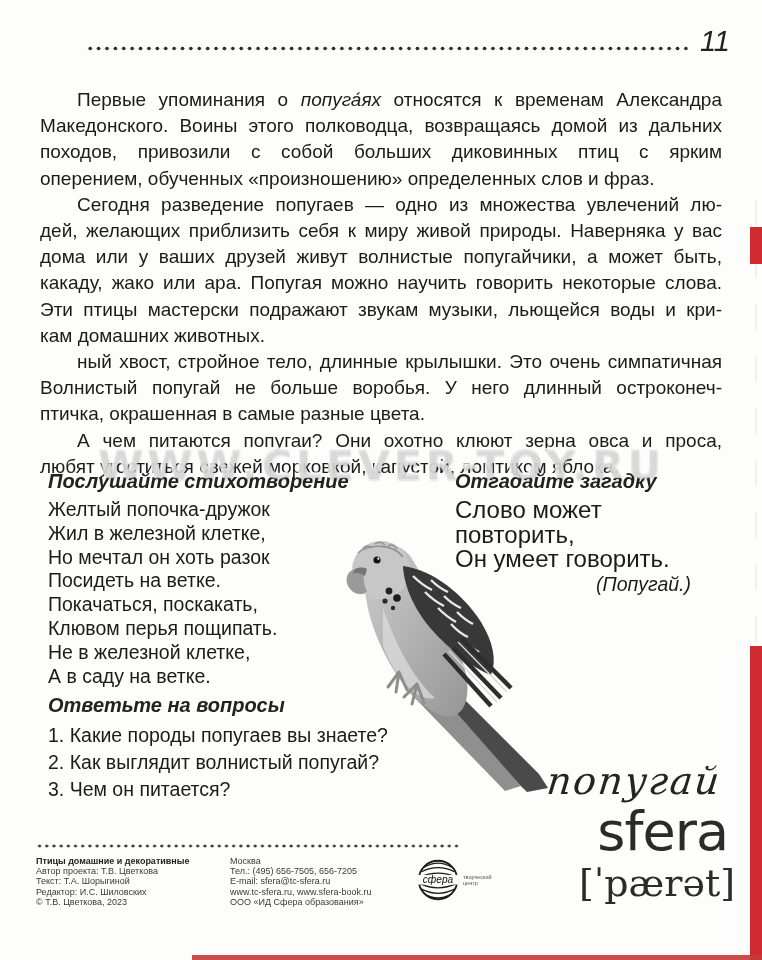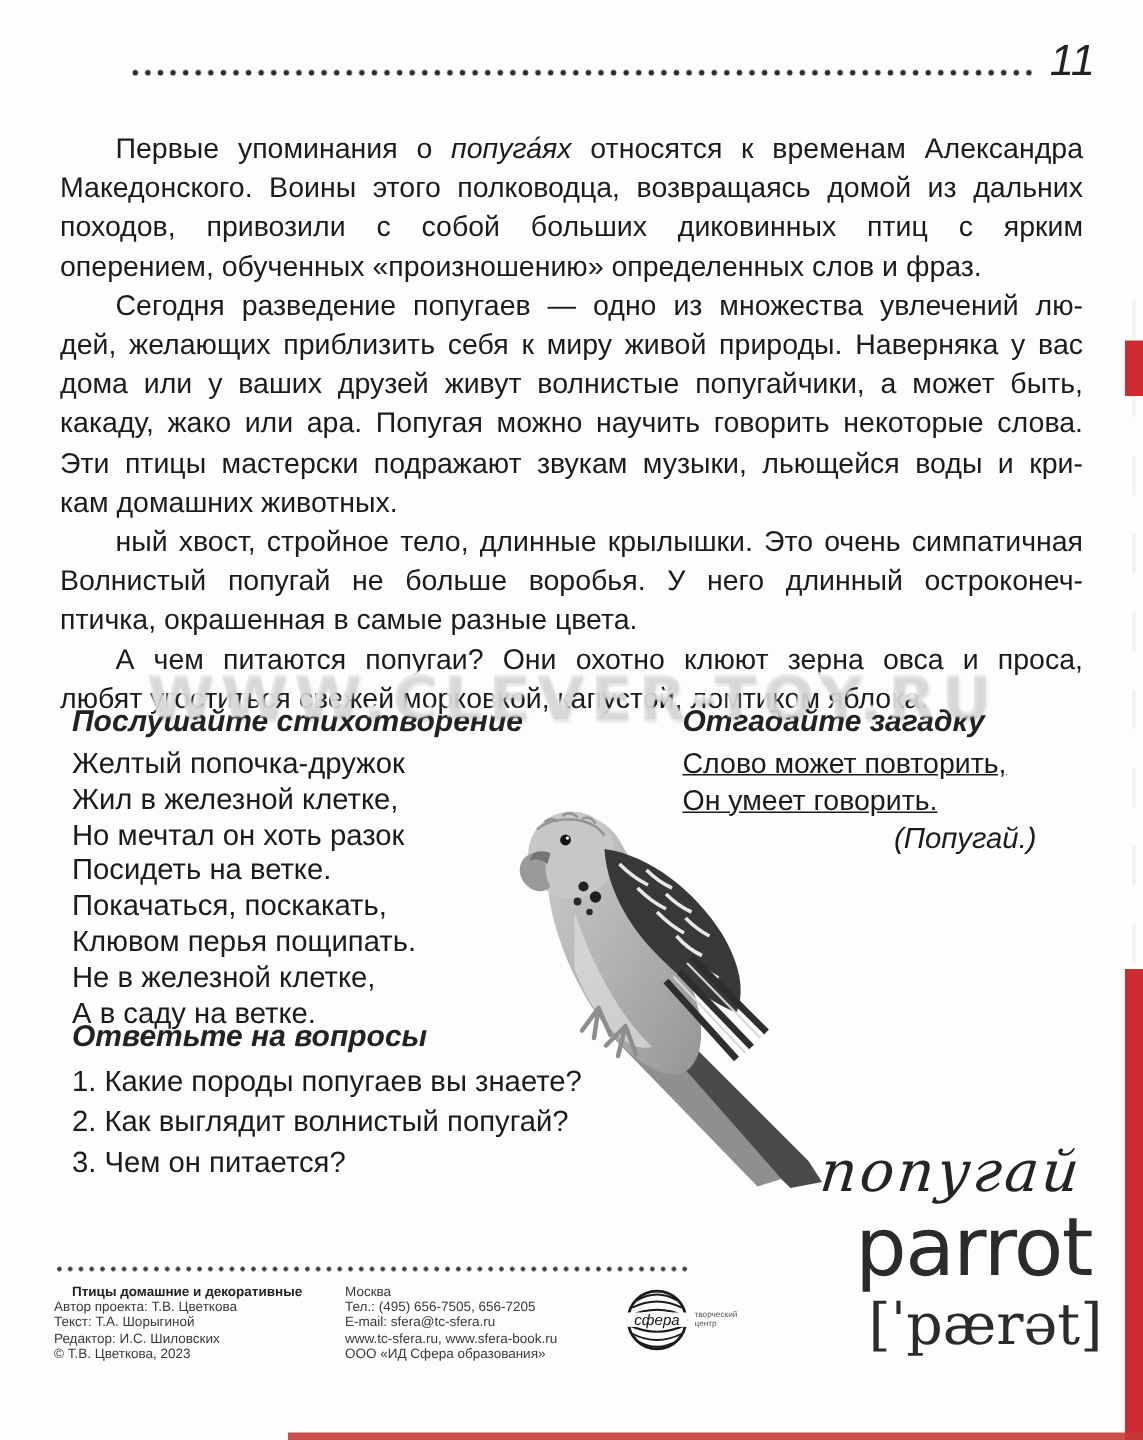--- a/index.html
+++ b/index.html
@@ -26,41 +26,41 @@
     font-family:"DejaVu Sans",sans-serif;font-weight:bold;font-size:41px;letter-spacing:4px;
     color:rgba(140,140,140,0.14);
     text-shadow:1px 2px 2px rgba(0,0,0,0.10), -1px -1px 1px rgba(255,255,255,0.9);
   }
   
   .col{position:absolute;top:469px;}
   .col-left{left:48px;width:360px;}
   .col-right{left:455px;width:272px;}
   .sec-heading{margin:0 0 5px 0;font-style:italic;font-weight:bold;font-size:20px;line-height:24px;color:#222;}
   .poem .line{font-size:19.5px;line-height:23.8px;}
-  .riddle .line{font-size:19px;line-height:24.6px;text-decoration:underline;}
+  .riddle .line{font-size:24px;line-height:24.6px;}
   .riddle-answer{font-style:italic;font-size:19.5px;line-height:24px;text-align:right;padding-right:36px;}
   
-  .questions{position:absolute;left:48px;top:679px;width:430px;}
+  .questions{position:absolute;left:48px;top:693px;width:430px;}
   .questions .line{font-size:19.5px;line-height:27px;}
   
   .bird{position:absolute;left:341px;top:536px;width:212px;height:262px;}
   
   .vocab{position:absolute;right:27px;top:758px;text-align:right;color:#242424;}
   .vocab-ru{font-family:"DejaVu Serif",serif;font-style:italic;font-size:38px;line-height:46px;letter-spacing:2px;margin-right:14px;transform:skewX(-6deg);}
   .vocab-en{font-family:"DejaVu Sans",sans-serif;font-size:54px;line-height:56px;letter-spacing:-1px;margin-right:7px;color:#2b2b2b;}
   .vocab-tr{font-family:"DejaVu Serif",serif;font-size:38px;line-height:46px;color:#2b2b2b;}
   
   .footer{position:absolute;left:36px;top:843px;width:700px;}
   .fdots{width:424px;height:6px;
     background-image:radial-gradient(circle,#3a3a3a 1.3px,transparent 1.7px);
     background-size:7.2px 6px;background-repeat:repeat-x;background-position:left center;}
   .fcols{display:flex;margin-top:7px;color:#3a3a3a;}
   .fcol .line{font-size:9px;line-height:10.2px;}
   .fleft{width:172px;}
-  .ftitle{font-size:9px;line-height:10.2px;font-weight:bold;color:#222;margin-left:12px;}
+  .ftitle{font-size:9px;line-height:10.2px;font-weight:bold;color:#222;}
   .fmid{width:168px;margin-left:22px;}
   .flogo{margin-left:18px;display:flex;align-items:center;margin-top:-3px;}
   .logo-caption{width:34px;font-size:5.5px;line-height:6px;color:#555;margin-left:3px;}
   
   .red-strip{position:absolute;right:0;width:12px;background:#cf2b31;}
   .red-strip.top{top:227px;height:37px;}
   .red-strip.bottom{top:646px;height:314px;}
   .red-line-bottom{position:absolute;left:192px;right:0;bottom:0;height:5px;background:#c43a38;opacity:.9;}
   .edge-shadow{position:absolute;right:5px;top:200px;height:480px;width:2px;
     background:repeating-linear-gradient(to bottom,rgba(0,0,0,0.05) 0 26px,transparent 26px 52px);}
@@ -187,21 +187,21 @@
     <h2 class="sec-heading">Ответьте на вопросы</h2>
     <div>
         <div class="line">1. Какие породы попугаев вы знаете?</div>
         <div class="line">2. Как выглядит волнистый попугай?</div>
         <div class="line">3. Чем он питается?</div>
       </div>
   </section>
 
   <div class="vocab">
     <div class="vocab-ru">попугай</div>
-    <div class="vocab-en">parrot</div>
+    <div class="vocab-en">sfera</div>
     <div class="vocab-tr">[ˈpærət]</div>
   </div>
 
   <footer class="footer">
     <div class="fdots"></div>
     <div class="fcols">
       <div class="fcol fleft">
         <div class="ftitle">Птицы домашние и декоративные</div>
         <div>
             <div class="line">Автор проекта: Т.В. Цветкова</div>

